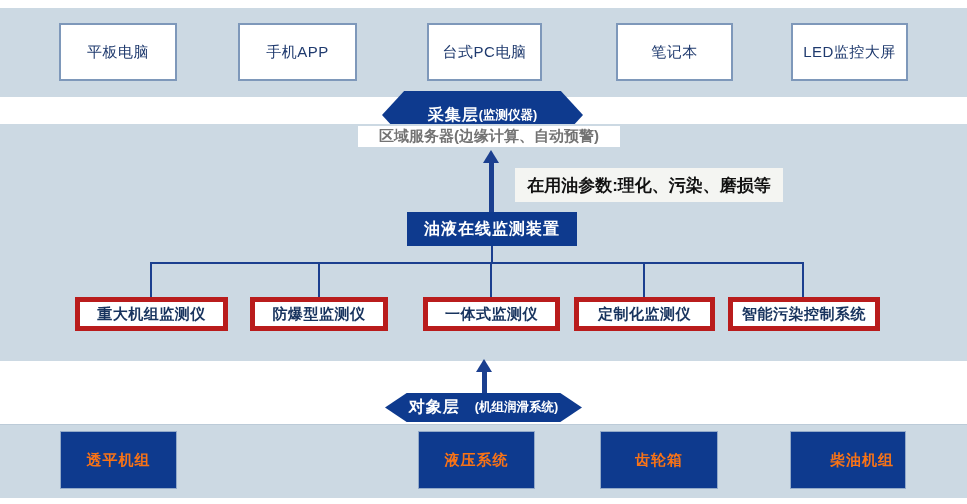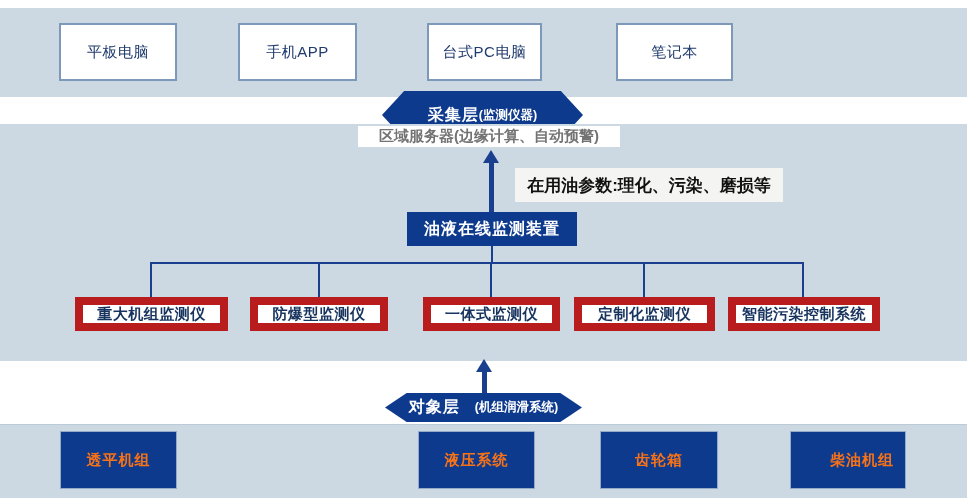--- a/index.html
+++ b/index.html
@@ -4,21 +4,21 @@
 <style>
   html,body{margin:0;padding:0;background:#ffffff;}
   body{font-family:"Liberation Sans","DejaVu Sans",sans-serif;}
   .stage{position:relative;width:967px;height:504px;background:#ffffff;overflow:hidden;}
   .band{position:absolute;left:0;width:967px;background:#ccd9e3;}
   .band-top{top:8px;height:89px;}
   .band-main{top:124px;height:237px;}
   .band-bottom{top:424px;height:73px;border-top:1px solid #bccbd8;}
   .box{position:absolute;display:flex;align-items:center;justify-content:center;text-align:center;box-sizing:border-box;}
   .dev-box{background:#ffffff;border:2px solid #7e98ba;color:#1f3a6e;font-size:15px;letter-spacing:.5px;}
-  .mon-box{background:#ffffff;border:8px solid #b91c1c;color:#17335e;font-size:15px;font-weight:bold;letter-spacing:.5px;}
+  .mon-box{background:#ffffff;border:5px solid #b91c1c;color:#17335e;font-size:15px;font-weight:bold;letter-spacing:.5px;}
   .unit-box{background:#0e3a8e;border:1px solid #93aac9;color:#f97316;font-size:15px;font-weight:bold;letter-spacing:1px;}
   .navy-box{background:#0e3a8e;color:#ffffff;font-size:16px;font-weight:bold;letter-spacing:1px;}
   .server-box{background:#ffffff;color:#737373;font-size:15px;font-weight:bold;}
   .param-label{background:#f4f5f2;color:#111111;font-size:17px;font-weight:bold;white-space:nowrap;}
   .badge{position:absolute;display:flex;align-items:center;justify-content:center;background:#0e3a8e;color:#ffffff;white-space:nowrap;
          clip-path:polygon(11% 0%,89% 0%,100% 50%,89% 100%,11% 100%,0% 50%);}
   .badge .main{font-size:16px;font-weight:bold;letter-spacing:1px;}
   .badge .sub{font-size:12.5px;font-weight:bold;}
   .cline{position:absolute;background:#1b3f8f;}
   .arrow-head{position:absolute;width:0;height:0;border-left:8px solid transparent;border-right:8px solid transparent;border-bottom:13px solid #1b3f8f;}
@@ -33,20 +33,23 @@
       <span>平板电脑</span>
     </div>
   <div class="box dev-box" style="left:238px;top:23px;width:119px;height:58px;">
       <span>手机APP</span>
     </div>
   <div class="box dev-box" style="left:427px;top:23px;width:115px;height:58px;">
       <span>台式PC电脑</span>
     </div>
   <div class="box dev-box" style="left:616px;top:23px;width:117px;height:58px;">
       <span>笔记本</span>
+    </div>
+  <div class="box dev-box" style="left:791px;top:23px;width:117px;height:58px;">
+      <span>LED监控大屏</span>
     </div>
 
   <div class="badge" style="left:382px;top:91px;width:201px;height:48px;">
     <span class="main">采集层</span>
       <span class="sub">(监测仪器)</span>
   </div>
 
   <div class="band band-main"></div>
 
   <div class="box server-box" style="left:358px;top:126px;width:262px;height:21px;">

